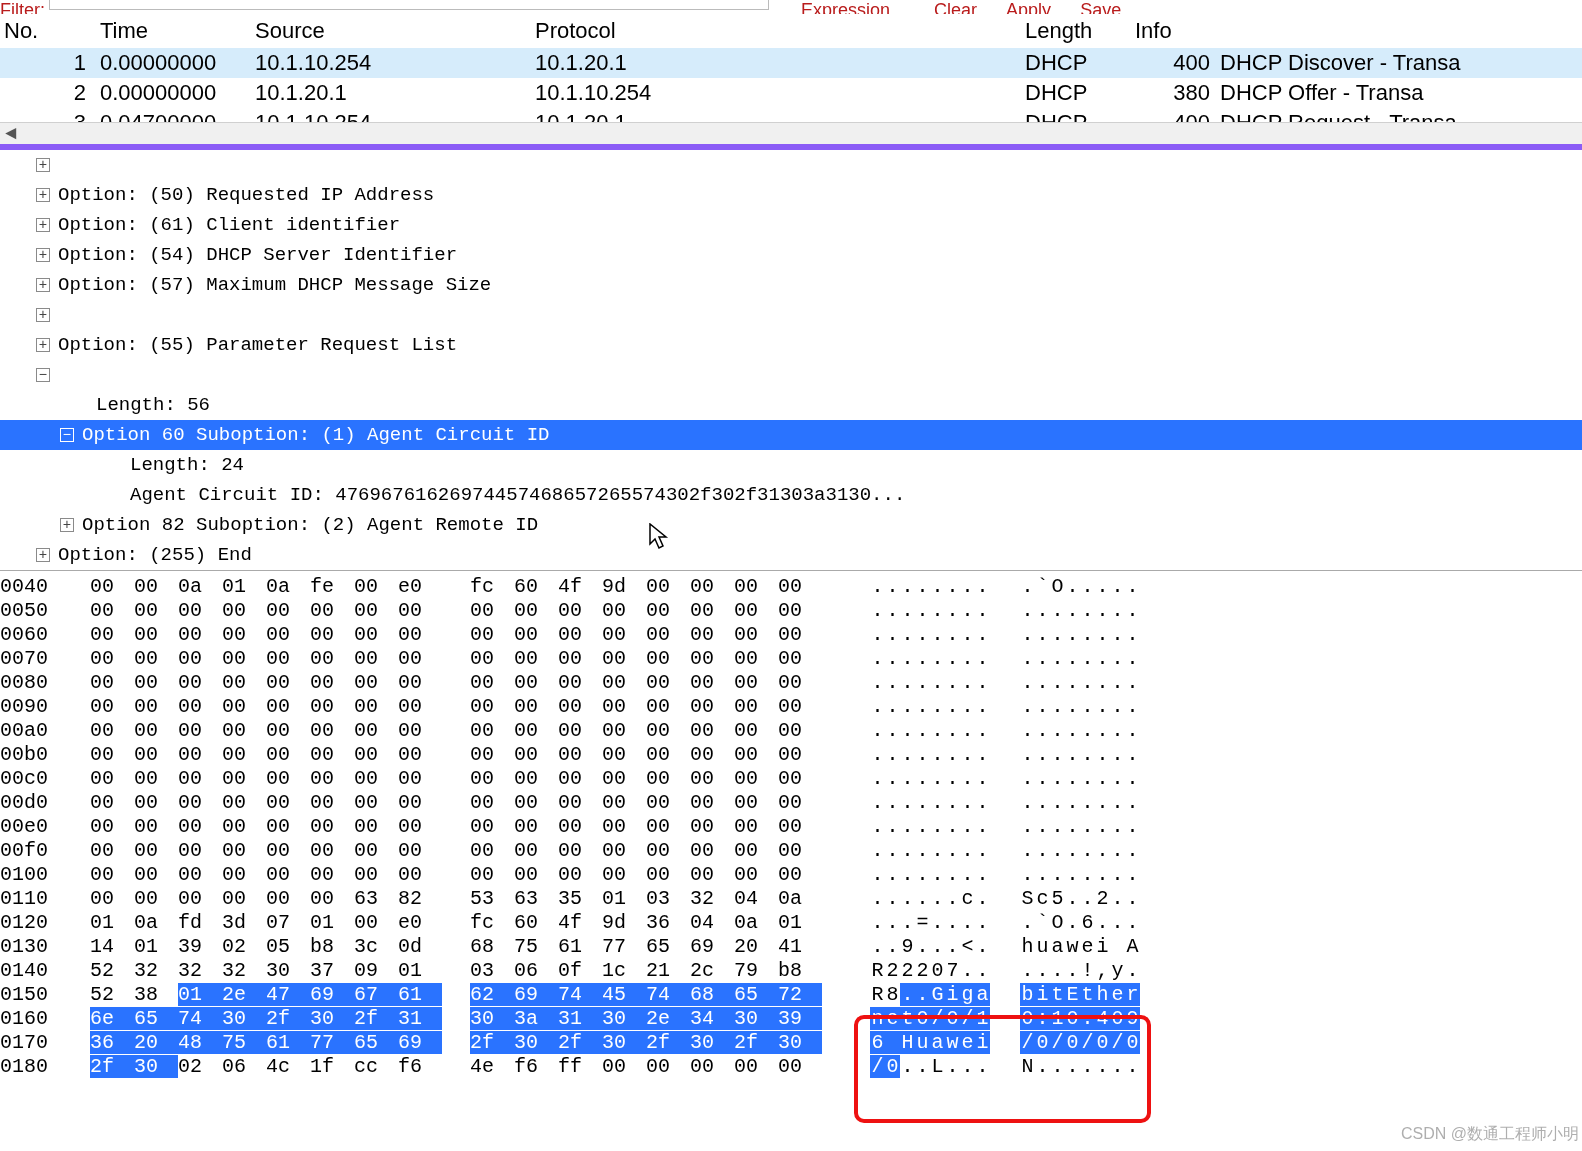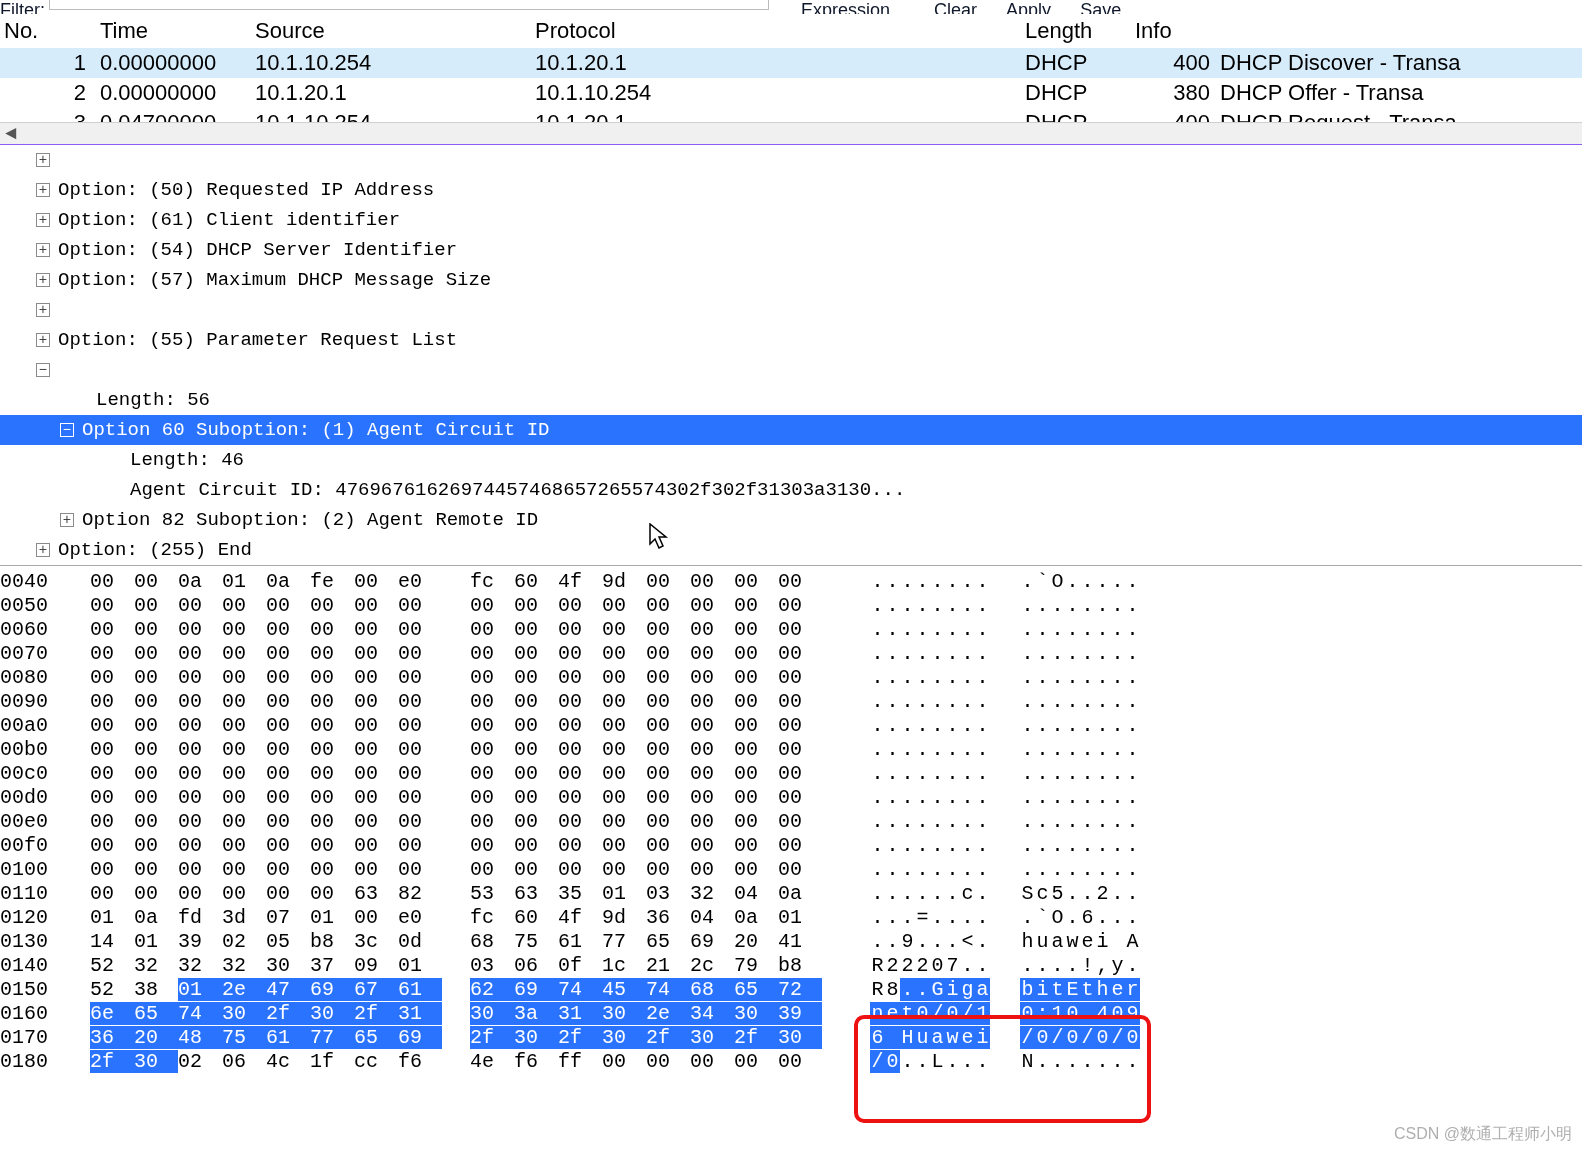--- a/index.html
+++ b/index.html
@@ -12,37 +12,37 @@
     width: 1582px;
     height: 1151px;
     position: relative;
   }
   
   
   .filter-bar {
     height: 14px;
     font-family: "Segoe UI", Tahoma, sans-serif;
     font-size: 18px;
-    color: #0f172a;
+    color: #b91c1c;
     display:flex;
     align-items:flex-start;
     overflow:hidden;
   }
   .filter-input {
     margin-left: 4px;
     width: 720px;
     height: 20px;
     border: 1px solid #bbb;
     background:#fff;
     margin-top:-10px;
   }
   .filter-links span { margin: 8px 12px; }
   
   
-  .packet-list { border-bottom: 1px solid #8b5cf6; }
+  .packet-list { border-bottom: 6px solid #8b5cf6; }
   .plist-header, .plist-row {
     display: grid;
     grid-template-columns: 100px 155px 280px 490px 110px 85px 1fr;
     font-family: "Segoe UI", Tahoma, sans-serif;
     font-size: 22px;
     white-space: nowrap;
   }
   .plist-header { padding: 4px 0; }
   .plist-header > div { font-weight: normal; }
   .plist-row { height: 30px; line-height:30px; }
@@ -114,21 +114,21 @@
   .ach.hl { background:#2a73ff; color:#fff;}
   
   .redbox {
     position:absolute;
     border: 4px solid #e11;
     border-radius: 10px;
     pointer-events:none;
   }
   .watermark {
     position:absolute;
-    right: 10px;
+    right: 3px;
     bottom: 6px;
     font-family: sans-serif;
     font-size: 16px;
     color: rgba(120,120,120,0.6);
   }
   .cursor {
     position:absolute;
     width:20px;height:28px;
     pointer-events:none;
   }
@@ -195,21 +195,21 @@
     <div class="tree-row indent0"><span class="exp">+</span></div>
     <div class="tree-row indent0"><span class="exp">+</span><span>Option: (50) Requested IP Address</span></div>
     <div class="tree-row indent0"><span class="exp">+</span><span>Option: (61) Client identifier</span></div>
     <div class="tree-row indent0"><span class="exp">+</span><span>Option: (54) DHCP Server Identifier</span></div>
     <div class="tree-row indent0"><span class="exp">+</span><span>Option: (57) Maximum DHCP Message Size</span></div>
     <div class="tree-row indent0"><span class="exp">+</span></div>
     <div class="tree-row indent0"><span class="exp">+</span><span>Option: (55) Parameter Request List</span></div>
     <div class="tree-row indent0"><span class="exp">−</span></div>
     <div class="tree-row indent2"><span style="display:inline-block;width:0px"></span><span>Length: 56</span></div>
     <div class="tree-row indent1 selected"><span class="exp">−</span><span>Option 60 Suboption: (1) Agent Circuit ID</span></div>
-    <div class="tree-row indent3"><span style="display:inline-block;width:0px"></span><span>Length: 46</span></div>
+    <div class="tree-row indent3"><span style="display:inline-block;width:0px"></span><span>Length: 24</span></div>
     <div class="tree-row indent3"><span style="display:inline-block;width:0px"></span><span>Agent Circuit ID: 47696761626974457468657265574302f302f31303a3130...</span></div>
     <div class="tree-row indent1"><span class="exp">+</span><span>Option 82 Suboption: (2) Agent Remote ID</span></div>
     <div class="tree-row indent0"><span class="exp">+</span><span>Option: (255) End</span></div>
   </div>
 
 <div class="hex-border"></div>
 <div class="hex-pane" id="hex">
     <div class="hex-row"><span class="hx-off">0040</span><span class="hx-col1"><span class="byte">00</span><span class="byte">00</span><span class="byte">0a</span><span class="byte">01</span><span class="byte">0a</span><span class="byte">fe</span><span class="byte">00</span><span class="byte">e0</span></span><span class="hx-col2"><span class="byte">fc</span><span class="byte">60</span><span class="byte">4f</span><span class="byte">9d</span><span class="byte">00</span><span class="byte">00</span><span class="byte">00</span><span class="byte">00</span></span><span><span class="ach">.</span><span class="ach">.</span><span class="ach">.</span><span class="ach">.</span><span class="ach">.</span><span class="ach">.</span><span class="ach">.</span><span class="ach">.</span><span class="ach">&nbsp;</span><span class="ach">&nbsp;</span><span class="ach">.</span><span class="ach">`</span><span class="ach">O</span><span class="ach">.</span><span class="ach">.</span><span class="ach">.</span><span class="ach">.</span><span class="ach">.</span></span></div>
     <div class="hex-row"><span class="hx-off">0050</span><span class="hx-col1"><span class="byte">00</span><span class="byte">00</span><span class="byte">00</span><span class="byte">00</span><span class="byte">00</span><span class="byte">00</span><span class="byte">00</span><span class="byte">00</span></span><span class="hx-col2"><span class="byte">00</span><span class="byte">00</span><span class="byte">00</span><span class="byte">00</span><span class="byte">00</span><span class="byte">00</span><span class="byte">00</span><span class="byte">00</span></span><span><span class="ach">.</span><span class="ach">.</span><span class="ach">.</span><span class="ach">.</span><span class="ach">.</span><span class="ach">.</span><span class="ach">.</span><span class="ach">.</span><span class="ach">&nbsp;</span><span class="ach">&nbsp;</span><span class="ach">.</span><span class="ach">.</span><span class="ach">.</span><span class="ach">.</span><span class="ach">.</span><span class="ach">.</span><span class="ach">.</span><span class="ach">.</span></span></div>
     <div class="hex-row"><span class="hx-off">0060</span><span class="hx-col1"><span class="byte">00</span><span class="byte">00</span><span class="byte">00</span><span class="byte">00</span><span class="byte">00</span><span class="byte">00</span><span class="byte">00</span><span class="byte">00</span></span><span class="hx-col2"><span class="byte">00</span><span class="byte">00</span><span class="byte">00</span><span class="byte">00</span><span class="byte">00</span><span class="byte">00</span><span class="byte">00</span><span class="byte">00</span></span><span><span class="ach">.</span><span class="ach">.</span><span class="ach">.</span><span class="ach">.</span><span class="ach">.</span><span class="ach">.</span><span class="ach">.</span><span class="ach">.</span><span class="ach">&nbsp;</span><span class="ach">&nbsp;</span><span class="ach">.</span><span class="ach">.</span><span class="ach">.</span><span class="ach">.</span><span class="ach">.</span><span class="ach">.</span><span class="ach">.</span><span class="ach">.</span></span></div>

